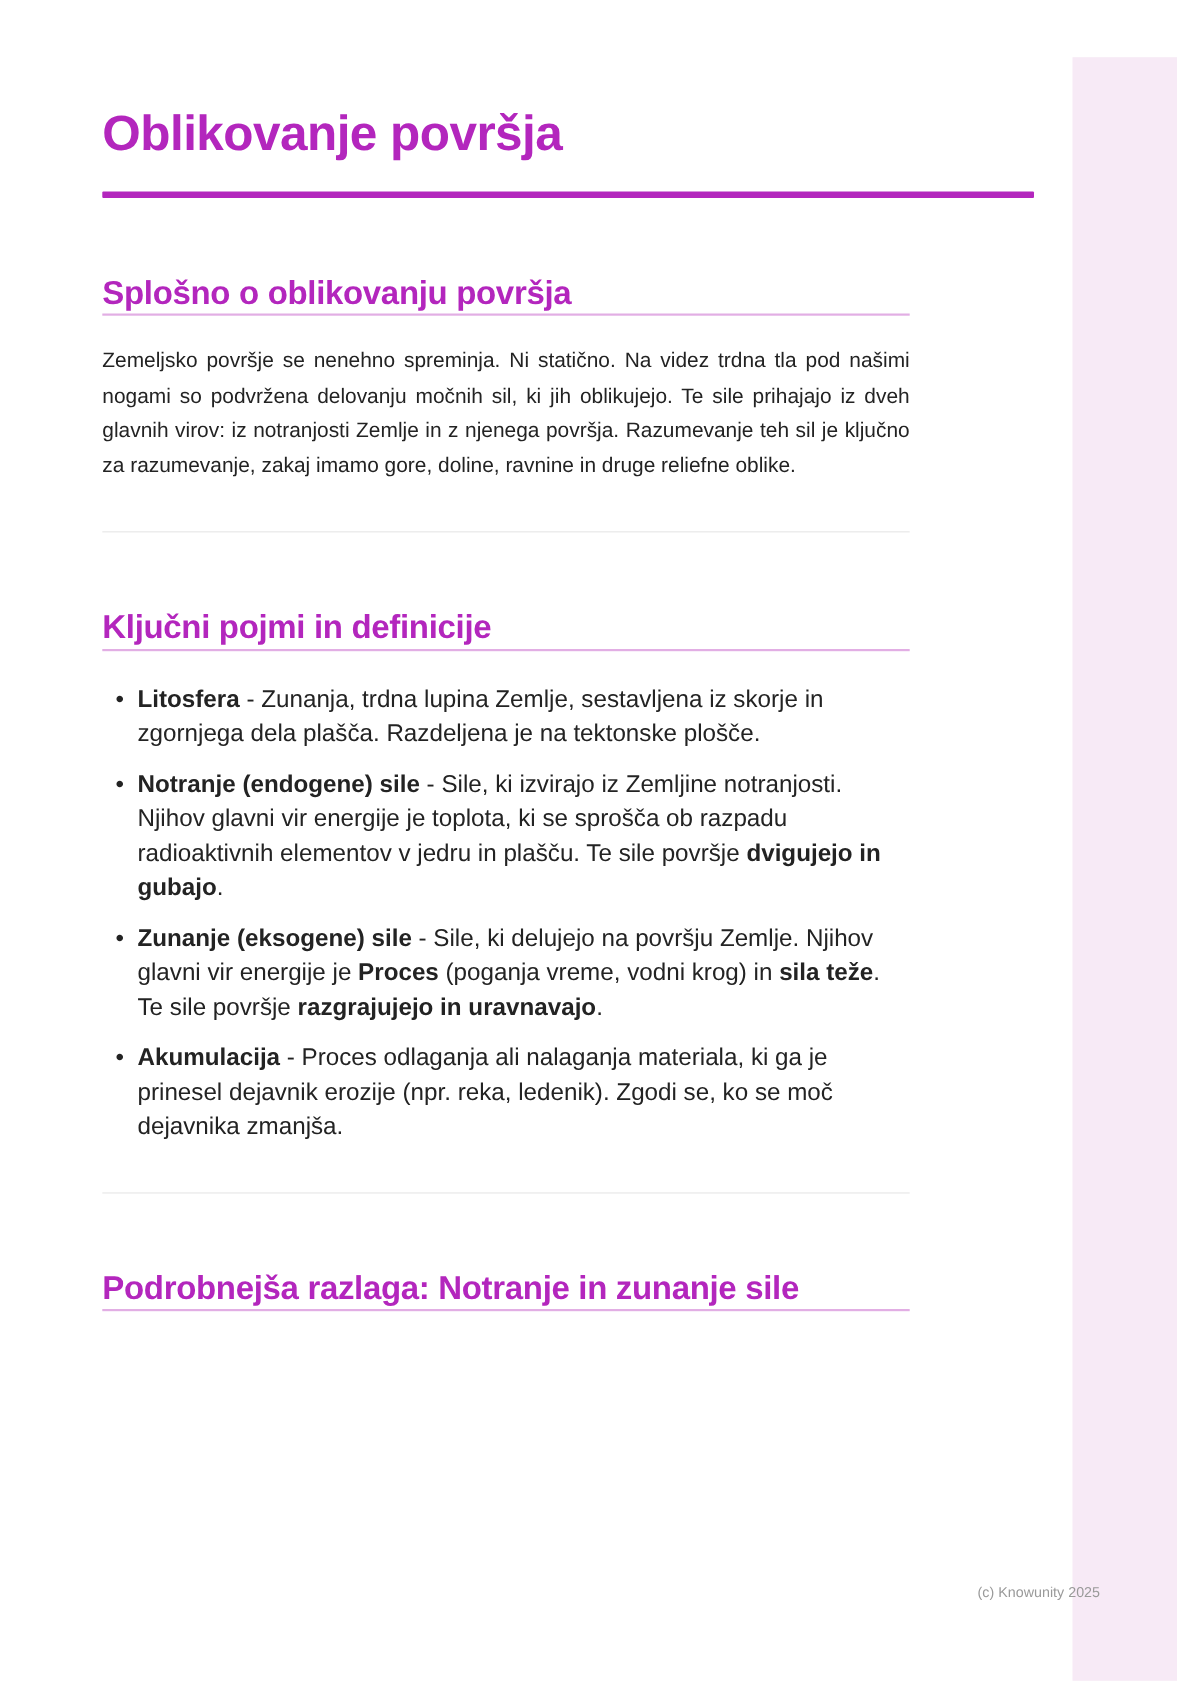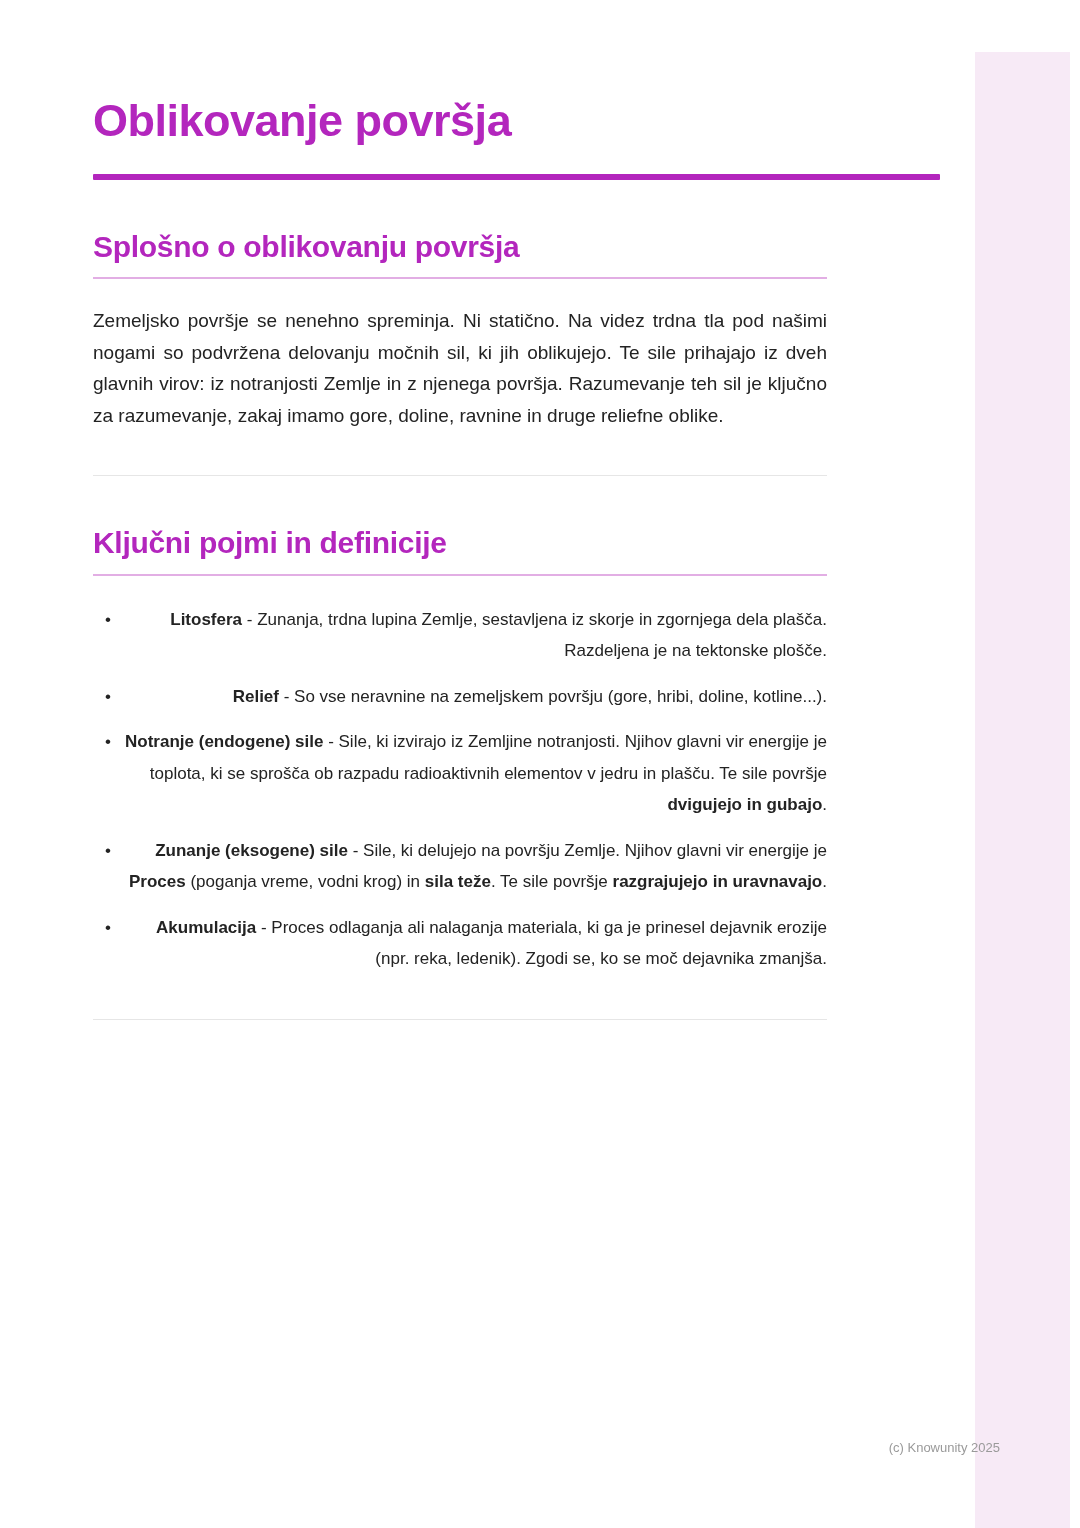--- a/index.html
+++ b/index.html
@@ -43,27 +43,27 @@
     line-height: 1.1;
   }
   .title-rule {
     margin-top: 28px;
     width: 847px;
     height: 6px;
     background: var(--accent);
     border-radius: 1px;
   }
   h2 {
-    margin-top: 48px;
+    margin-top: 68px;
     font-size: 30px;
     font-weight: 700;
     letter-spacing: -0.3px;
     color: var(--accent);
     line-height: 1.25;
-    padding-bottom: 12px;
+    padding-bottom: 0;
     border-bottom: 2px solid var(--accent_light);
     width: 734px;
   }
   .body-par {
     margin-top: 26px;
     width: 734px;
     font-size: 19px;
     line-height: 31.5px;
     text-align: justify;
   }
@@ -74,24 +74,23 @@
     margin-top: 44px;
   }
   ul.terms {
     margin-top: 28px;
     width: 734px;
     list-style: none;
     padding-left: 32px;
   }
   ul.terms li {
     position: relative;
-    font-size: 17px;
+    font-size: 22px;
     line-height: 31.5px;
     margin-bottom: 14px;
-    text-align: right;
   }
   ul.terms li::before {
     content: "\2022";
     position: absolute;
     left: -20px;
     top: 0;
     color: var(--text);
   }
   ul.terms strong { font-weight: 700; }
   .footer {
@@ -116,25 +115,27 @@
     <h2>Splošno o oblikovanju površja</h2>
     <p class="body-par">Zemeljsko površje se nenehno spreminja. Ni statično. Na videz trdna tla pod našimi nogami so podvržena delovanju močnih sil, ki jih oblikujejo. Te sile prihajajo iz dveh glavnih virov: iz notranjosti Zemlje in z njenega površja. Razumevanje teh sil je ključno za razumevanje, zakaj imamo gore, doline, ravnine in druge reliefne oblike.</p>
   </section>
 
   <hr class="divider">
 
   <section>
     <h2>Ključni pojmi in definicije</h2>
     <ul class="terms" id="terms-list">
         <li><strong>Litosfera</strong><span> - Zunanja, trdna lupina Zemlje, sestavljena iz skorje in zgornjega dela plašča. Razdeljena je na tektonske plošče.</span></li>
-        <li><strong>Relief</strong><span> - So vse neravnine na zemeljskem površju (gore, hribi, doline, kotline...).</span></li>
         <li><strong>Notranje (endogene) sile</strong><span> - Sile, ki izvirajo iz Zemljine notranjosti. Njihov glavni vir energije je toplota, ki se sprošča ob razpadu radioaktivnih elementov v jedru in plašču. Te sile površje </span><strong>dvigujejo in gubajo</strong><span>.</span></li>
         <li><strong>Zunanje (eksogene) sile</strong><span> - Sile, ki delujejo na površju Zemlje. Njihov glavni vir energije je </span><strong>Proces</strong><span> (poganja vreme, vodni krog) in </span><strong>sila teže</strong><span>. Te sile površje </span><strong>razgrajujejo in uravnavajo</strong><span>.</span></li>
         <li><strong>Akumulacija</strong><span> - Proces odlaganja ali nalaganja materiala, ki ga je prinesel dejavnik erozije (npr. reka, ledenik). Zgodi se, ko se moč dejavnika zmanjša.</span></li>
       </ul>
   </section>
 
   <hr class="divider">
 
+  <section>
+    <h2>Podrobnejša razlaga: Notranje in zunanje sile</h2>
+  </section>
 
 </div>
 
 <div class="footer">(c) Knowunity 2025</div>
 
 </body></html>

